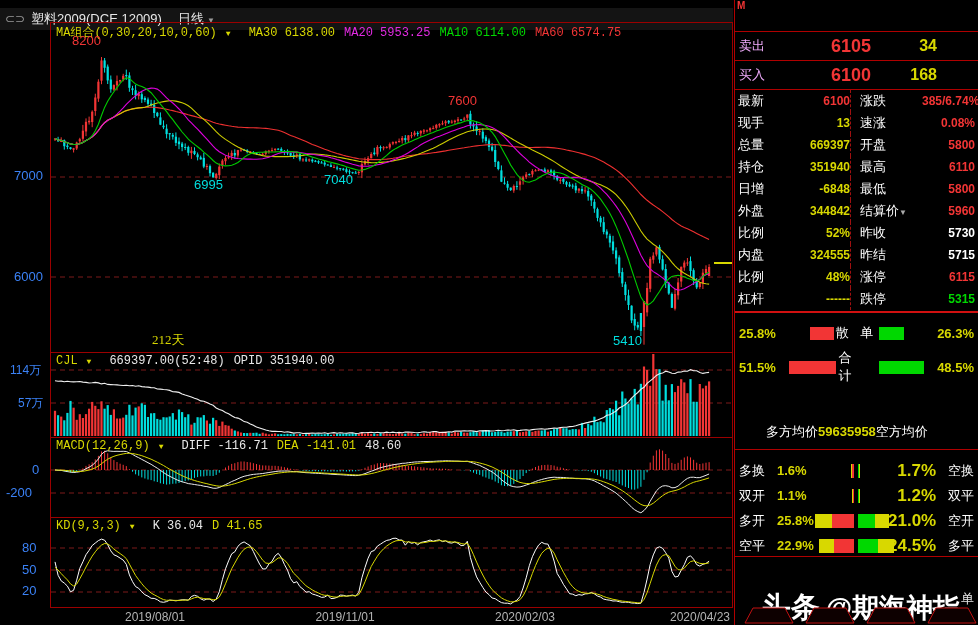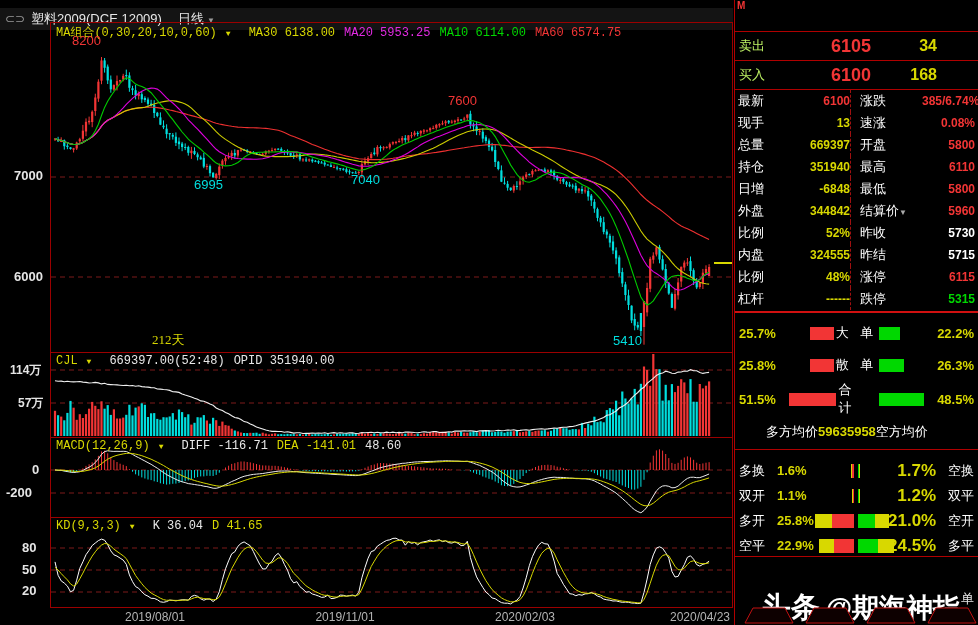--- a/index.html
+++ b/index.html
@@ -10,31 +10,31 @@
   #titlebar{left:0;top:8px;width:733px;height:22px;background:#141414;color:#e8e8e8;font-size:13px;line-height:22px;}
   #titlebar .link{color:#9a9a9a;margin:0 6px 0 5px;font-size:12px;}
   #titlebar .period{margin-left:16px;}
   #titlebar .dd{color:#9a9a9a;font-size:8px;margin-left:3px;}
   
   .hdr{font-size:12px;white-space:nowrap;font-family:Liberation Mono, monospace;}
   .hdr span{margin-right:9px;}
   .c-yel{color:#d8d800;} .c-mag{color:#e22ae2;} .c-grn{color:#00d800;} .c-red{color:#f23535;}
   .c-wht{color:#e8e8e8;} .c-cyn{color:#00dede;}
   .ddv{font-size:8px;color:#d8d800;}
-  .ylab{font-size:13px;color:#e5e5e5;font-weight:bold;}
+  .ylab{font-size:13px;color:#3b82f6;}
   .ann{font-size:13px;white-space:nowrap;}
   .xdate{width:90px;text-align:center;color:#b4b4b4;font-size:12px;}
   
   #panel{left:734px;top:0;width:243px;height:625px;border-left:1px solid #b00000;border-right:1px solid #b00000;background:#000;}
   #panel .sep{position:absolute;left:0;right:0;height:1px;background:#b00000;}
   #qmark{left:2px;top:0;color:#f23535;font-size:10px;font-weight:bold;}
   #qtitle{left:12px;top:2px;color:#d8d800;font-size:20px;white-space:nowrap;}
   #qtitle .code{margin-left:18px;}
   .bx{display:grid;grid-template-columns:46px 86px 66px;align-items:center;height:28px;padding-left:4px;}
-  .bx .lb{color:#bef264;font-size:13px;}
+  .bx .lb{color:#f0abfc;font-size:13px;}
   .bx .pr{color:#f23535;font-size:18px;font-weight:bold;text-align:right;}
   .bx .qt{color:#d8d800;font-size:16px;font-weight:bold;text-align:right;}
   #qgrid{left:0;top:90px;width:243px;}
   .qrow{display:grid;grid-template-columns:44px 68px 72px 53px;height:22px;align-items:center;padding:0 3px;}
   .qrow .qll{color:#fff;font-size:13px;}
   .qrow .qlv{text-align:right;font-size:12px;font-weight:bold;}
   .qrow .qrl{color:#fff;font-size:13px;padding-left:9px;border-left:1px dashed #a01010;height:22px;line-height:22px;box-sizing:border-box;}
   .qrow .qrv{text-align:right;font-size:12px;font-weight:bold;}
   .v-red{color:#f23535;} .v-yel{color:#d8d800;} .v-wht{color:#ffffff;} .v-grn{color:#00d800;}
   
@@ -958,21 +958,21 @@
   </div>
   <div class="abs hdr" style="left:56px;top:519px;">
     <span class="c-yel"><span>KD(9,3,3)</span><span class="ddv">▼</span></span><span class="c-wht">K 36.04</span><span class="c-yel">D 41.65</span>
   </div>
 
   <div class="abs ylab" style="left:14px;top:168px;">7000</div>
   <div class="abs ylab" style="left:14px;top:269px;">6000</div>
   <div class="abs ann c-red" style="left:72px;top:33px;">8200</div>
   <div class="abs ann c-red" style="left:448px;top:93px;">7600</div>
   <div class="abs ann c-cyn" style="left:194px;top:177px;">6995</div>
-  <div class="abs ann c-cyn" style="left:351px;top:172px;">7040</div>
+  <div class="abs ann c-cyn" style="left:324px;top:172px;">7040</div>
   <div class="abs ann c-cyn" style="left:613px;top:333px;">5410</div>
   <div class="abs ann c-yel" style="left:152px;top:331px;font-family:Liberation Serif, serif;">212天</div>
   <div class="abs ylab" style="left:10px;top:362px;font-size:12px;">114万</div>
   <div class="abs ylab" style="left:18px;top:395px;font-size:12px;">57万</div>
   <div class="abs ylab" style="left:32px;top:462px;">0</div>
   <div class="abs ylab" style="left:6px;top:485px;">-200</div>
   <div class="abs ylab" style="left:22px;top:540px;">80</div>
   <div class="abs ylab" style="left:22px;top:562px;">50</div>
   <div class="abs ylab" style="left:22px;top:583px;">20</div>
   <div class="abs xdate" style="left:110px;top:610px;">2019/08/01</div>
@@ -1055,31 +1055,20 @@
         <span class="qll">杠杆</span>
           <span class="qlv v-yel">------</span>
         <span class="qrl">跌停</span>
           <span class="qrv v-grn">5315</span>
       </div>
     </div>
     <div class="sep" style="top:311px;height:2px;background:#d01010;"></div>
 
     <div class="abs" id="strength">
       <div class="srow">
-        <span class="pctL">25.7%</span>
-        <span class="bwrapL">
-            <span class="sbar sb-red" style="width: 23.644px;"></span>
-          </span>
-        <span class="lbl">大 单</span>
-        <span class="bwrapR">
-            <span class="sbar sb-grn" style="width: 20.424px;"></span>
-          </span>
-        <span class="pctR">22.2%</span>
-      </div>
-      <div class="srow">
         <span class="pctL">25.8%</span>
         <span class="bwrapL">
             <span class="sbar sb-red" style="width: 23.736px;"></span>
           </span>
         <span class="lbl">散 单</span>
         <span class="bwrapR">
             <span class="sbar sb-grn" style="width: 24.196px;"></span>
           </span>
         <span class="pctR">26.3%</span>
       </div>

